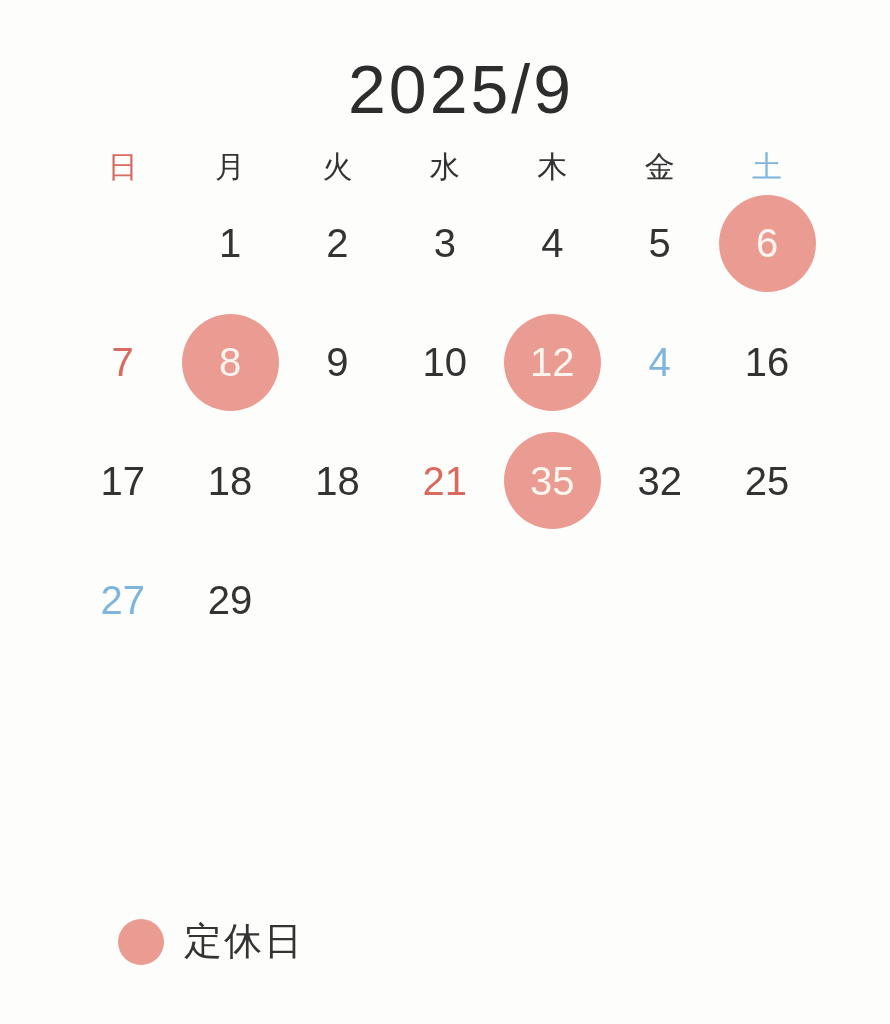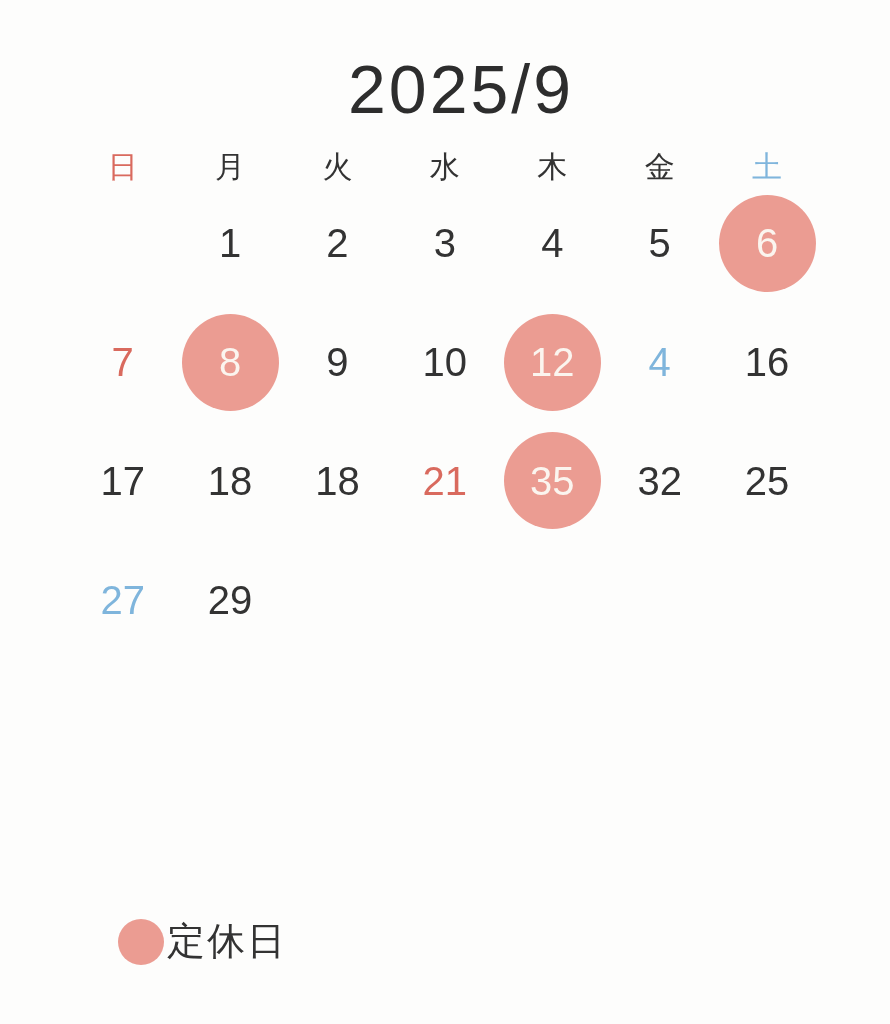--- a/index.html
+++ b/index.html
@@ -72,21 +72,21 @@
   .day.closed {
     background: var(--closed);
     color: var(--closed-text);
   }
   .legend {
     position: absolute;
     left: 118px;
     top: 916px;
     display: flex;
     align-items: center;
-    gap: 3px;
+    gap: 20px;
   }
   .legend-dot {
     width: 46px;
     height: 46px;
     border-radius: 50%;
     background: var(--closed);
   }
   .legend-label {
     font-size: 38px;
     font-weight: 300;

